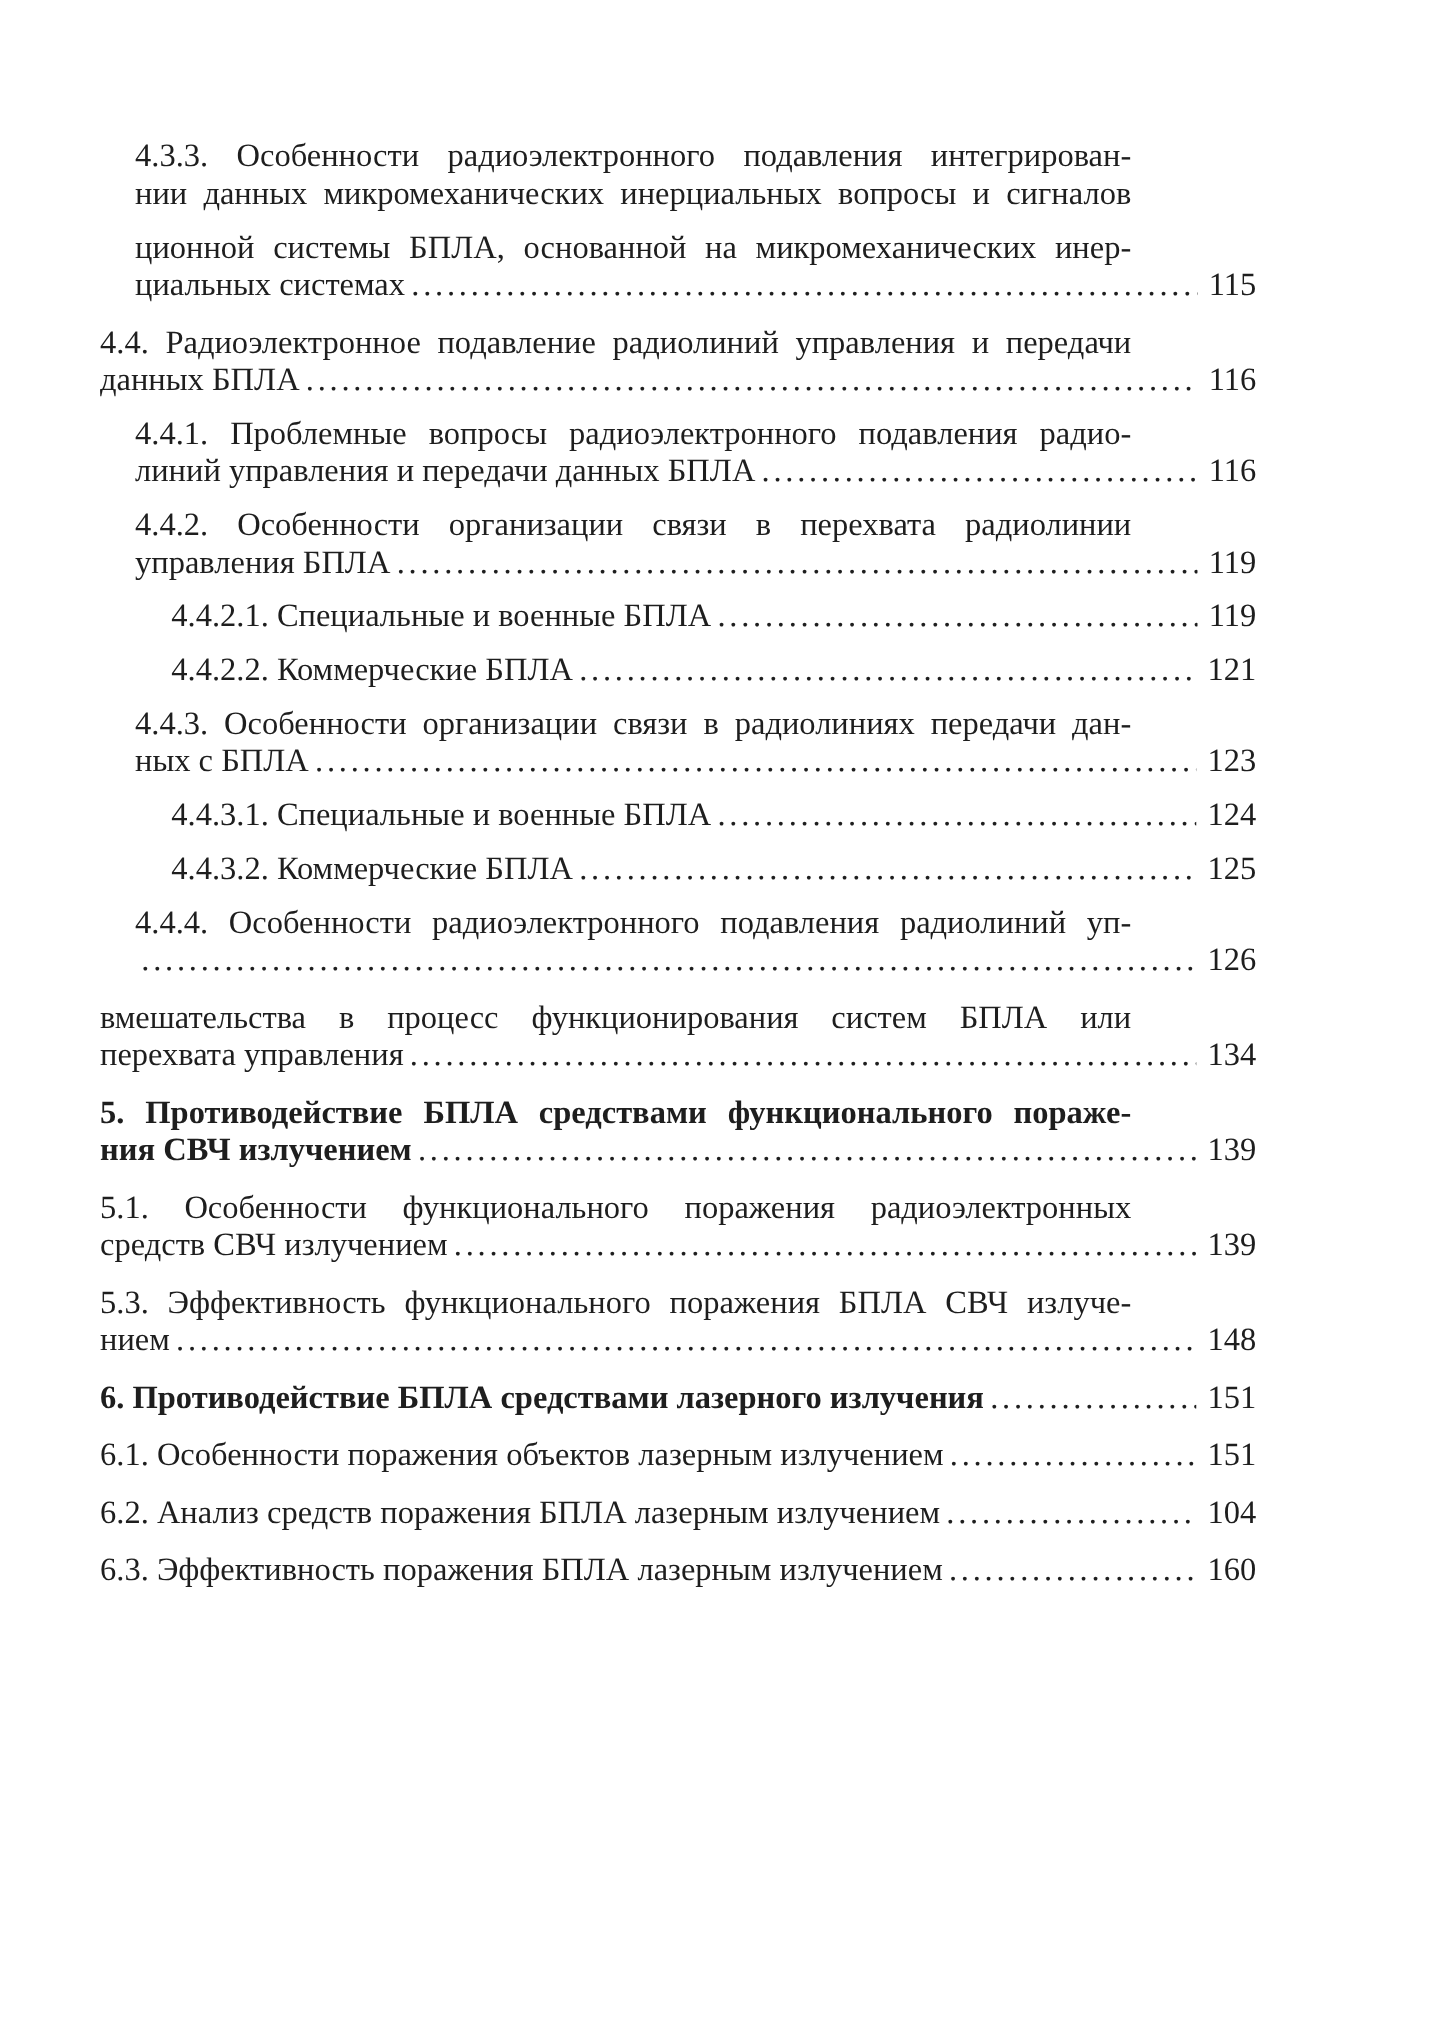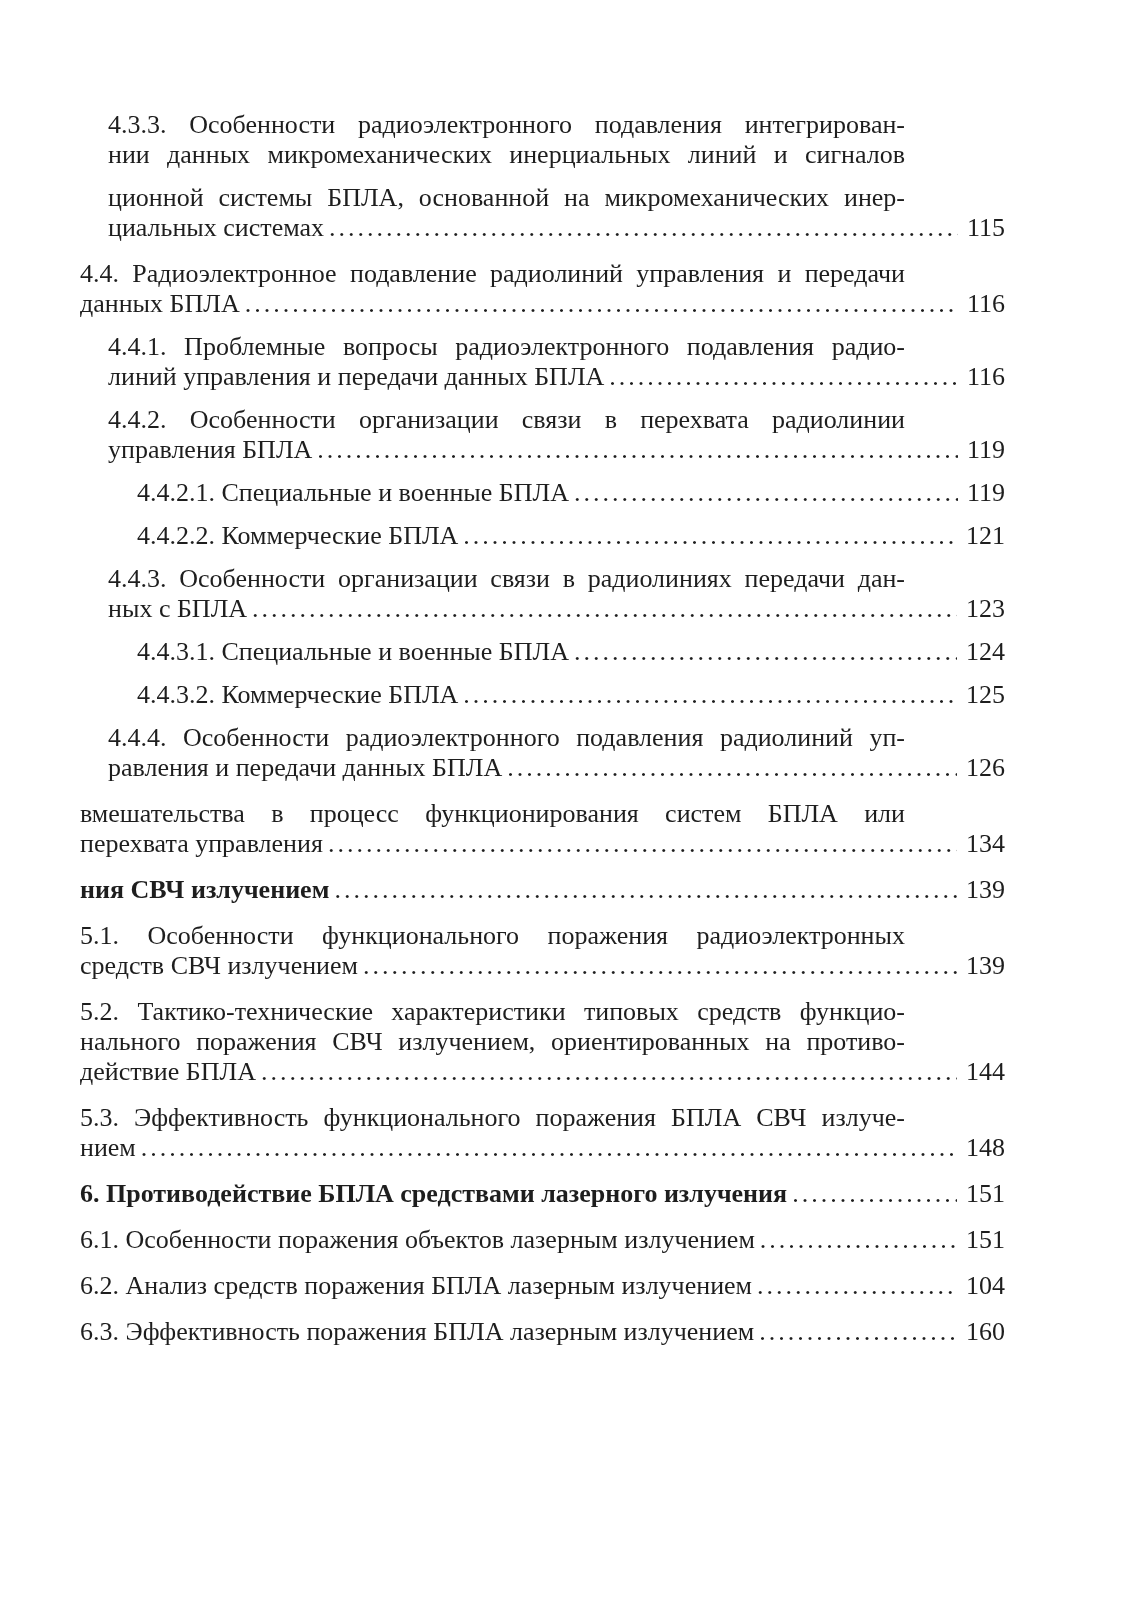--- a/index.html
+++ b/index.html
@@ -80,21 +80,21 @@
     line-height: 30px;
   }
 </style>
 </head>
 <body>
 
 <div class="page">
   <div class="toc">
       <div class="toc-entry lvl2">
         <div class="jline">4.3.3. Особенности радиоэлектронного подавления интегрирован-</div>
-        <div class="jline">нии данных микромеханических инерциальных линий и сигналов</div>
+        <div class="jline">нии данных микромеханических инерциальных вопросы и сигналов</div>
       </div>
       <div class="toc-entry lvl2">
         <div class="jline">ционной системы БПЛА, основанной на микромеханических инер-</div>
         <div class="lastline">
           <span class="txt">циальных системах</span>
           <span class="leader"></span>
           <span class="pgnum">115</span>
         </div>
       </div>
       <div class="toc-entry lvl1">
@@ -153,55 +153,46 @@
       <div class="toc-entry lvl3">
         <div class="lastline">
           <span class="txt">4.4.3.2. Коммерческие БПЛА</span>
           <span class="leader"></span>
           <span class="pgnum">125</span>
         </div>
       </div>
       <div class="toc-entry lvl2">
         <div class="jline">4.4.4. Особенности радиоэлектронного подавления радиолиний уп-</div>
         <div class="lastline">
-          <span class="txt">равления и передачи данных БПЛА</span>
           <span class="leader"></span>
           <span class="pgnum">126</span>
         </div>
       </div>
       <div class="toc-entry lvl1">
         <div class="jline">вмешательства в процесс функционирования систем БПЛА или</div>
         <div class="lastline">
           <span class="txt">перехвата управления</span>
           <span class="leader"></span>
           <span class="pgnum">134</span>
         </div>
       </div>
       <div class="toc-entry lvl1 bold">
+        <div class="jline">5. Противодействие БПЛА средствами функционального пораже-</div>
         <div class="lastline">
           <span class="txt">ния СВЧ излучением</span>
           <span class="leader"></span>
           <span class="pgnum">139</span>
         </div>
       </div>
       <div class="toc-entry lvl1">
         <div class="jline">5.1. Особенности функционального поражения радиоэлектронных</div>
         <div class="lastline">
           <span class="txt">средств СВЧ излучением</span>
           <span class="leader"></span>
           <span class="pgnum">139</span>
-        </div>
-      </div>
-      <div class="toc-entry lvl1">
-        <div class="jline">5.2. Тактико-технические характеристики типовых средств функцио-</div>
-        <div class="jline">нального поражения СВЧ излучением, ориентированных на противо-</div>
-        <div class="lastline">
-          <span class="txt">действие БПЛА</span>
-          <span class="leader"></span>
-          <span class="pgnum">144</span>
         </div>
       </div>
       <div class="toc-entry lvl1">
         <div class="jline">5.3. Эффективность функционального поражения БПЛА СВЧ излуче-</div>
         <div class="lastline">
           <span class="txt">нием</span>
           <span class="leader"></span>
           <span class="pgnum">148</span>
         </div>
       </div>

